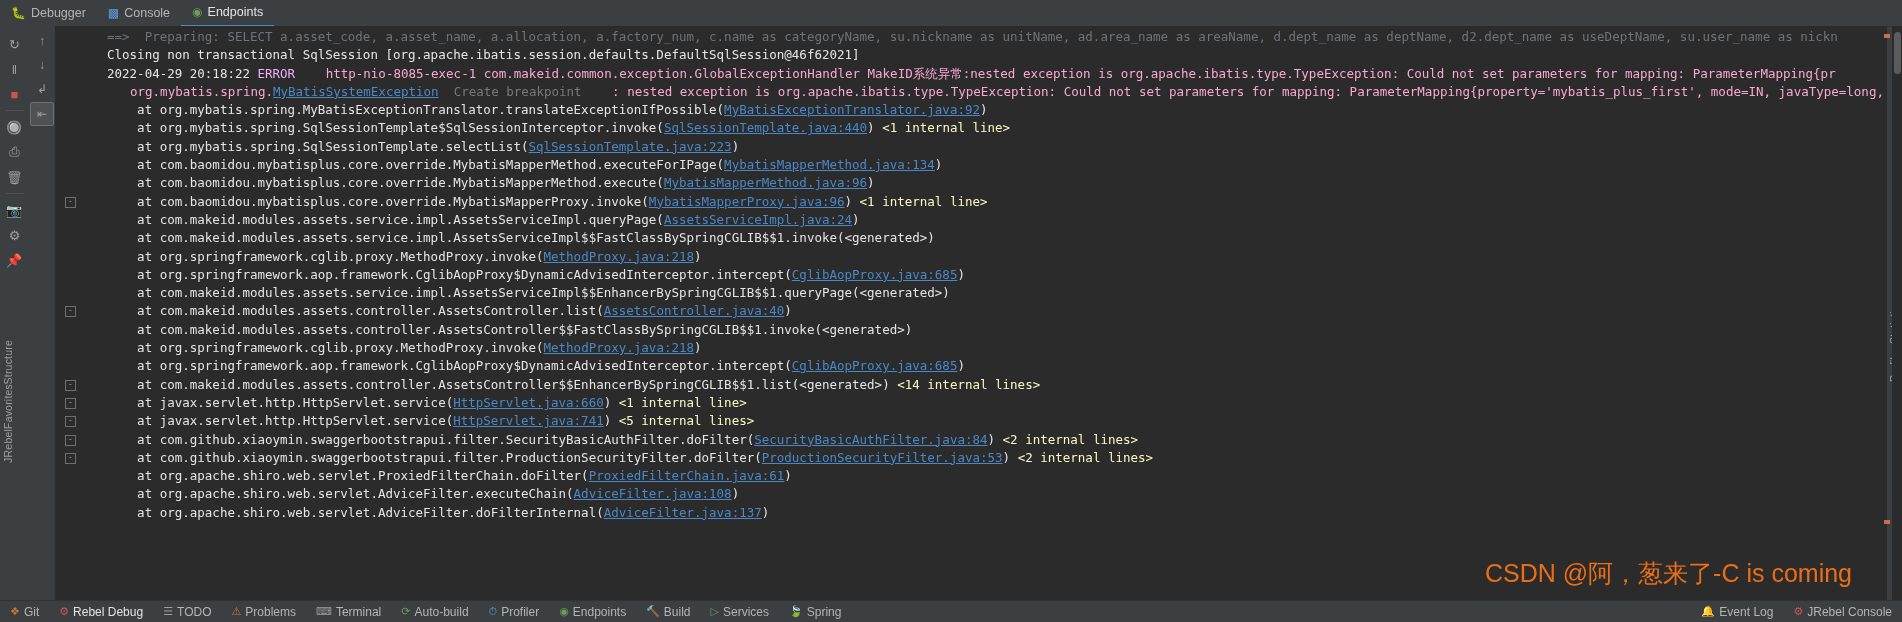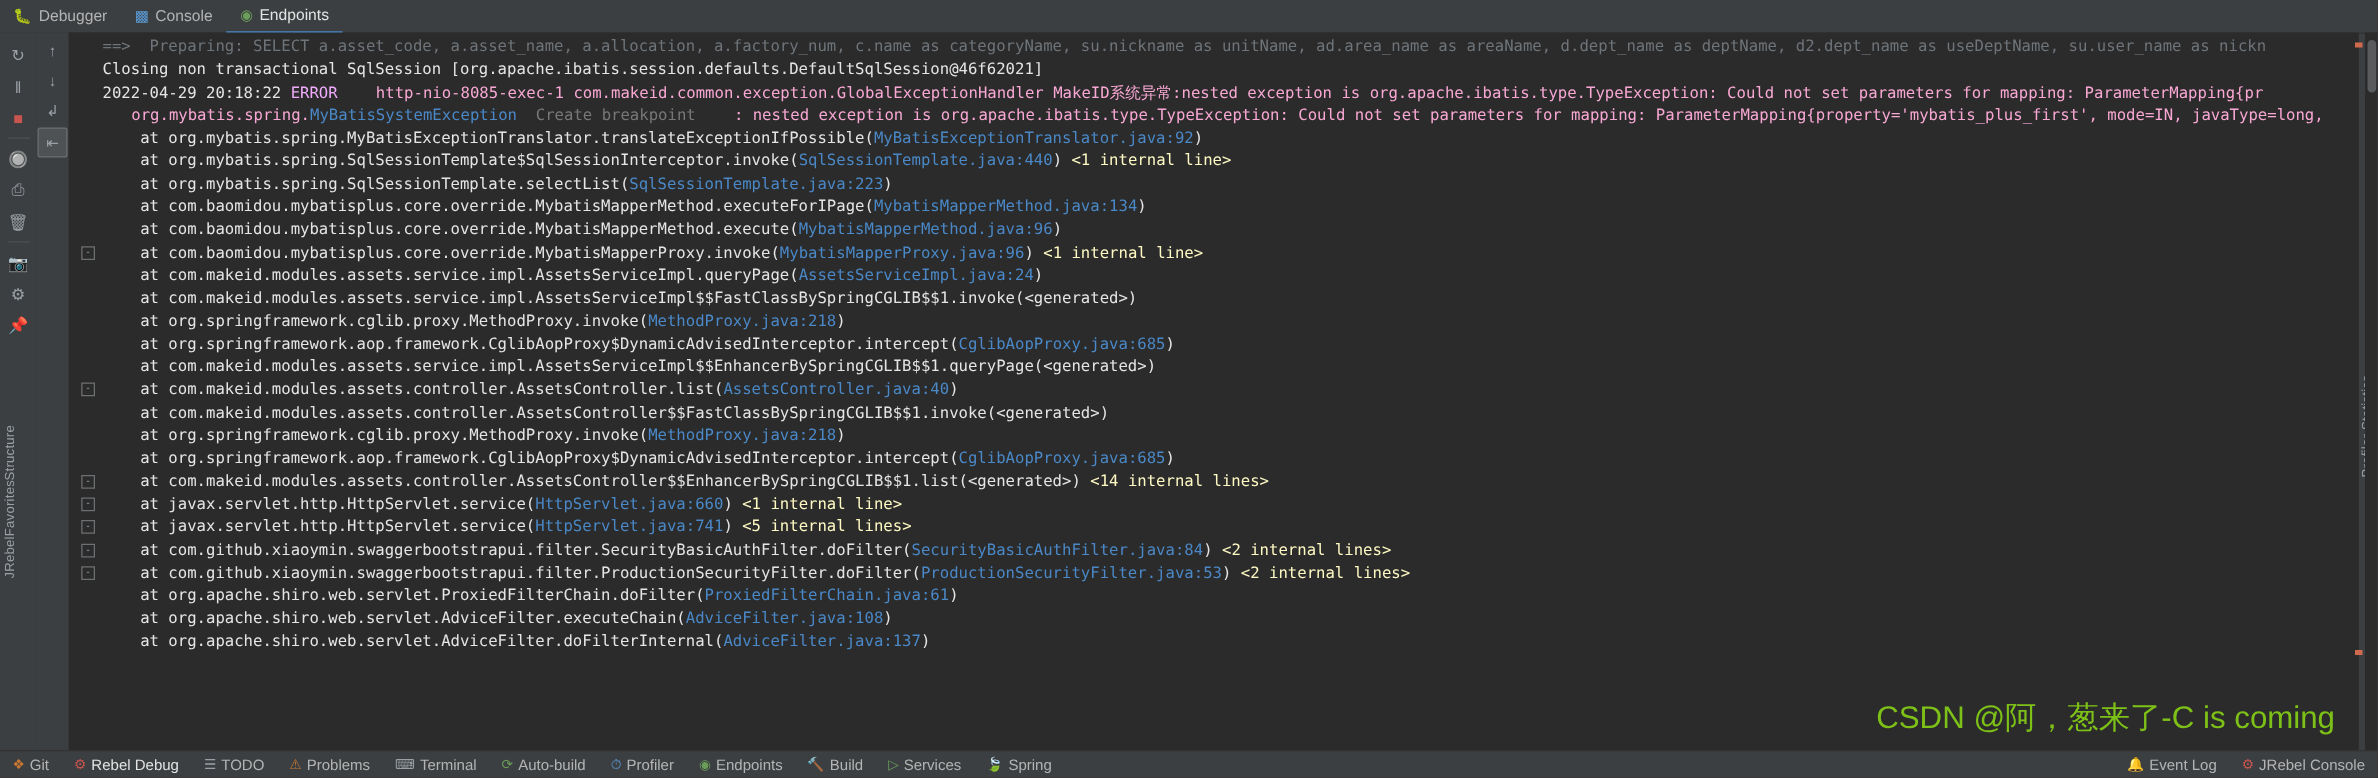--- a/index.html
+++ b/index.html
@@ -36,39 +36,39 @@
   .vstrip{position:absolute;left:0;top:340px;width:16px;color:#9aa0a6;font-size:10.5px;}
   .vlabel{writing-mode:vertical-rl;transform:rotate(180deg);white-space:nowrap;
           margin:0 0 0 2px;letter-spacing:.2px;}
 
   .vstrip-r{position:absolute;right:0;top:300px;width:16px;color:#9aa0a6;font-size:10.5px;}
 
   
   .console{position:absolute;left:55px;top:26px;width:1832px;height:575px;background:#2b2b2b;
            overflow:hidden;font-family:"DejaVu Sans Mono",monospace;font-size:12.5px;line-height:18.3px;}
   .lines{position:relative;padding:2px 0 0 0;}
-  .ln{position:relative;height:18.3px;white-space:pre;color:#a9b7c6;padding-left:27px;}
+  .ln{position:relative;height:18.3px;white-space:pre;color:#a9b7c6;padding-left:52px;}
   .ln .fold{position:absolute;left:10px;top:4px;width:9px;height:9px;border:1px solid #6d7073;
             color:#9aa0a6;font-size:8px;line-height:8px;text-align:center;background:#2b2b2b;}
   .err{color:#f9a8d4;margin-left:23px;}
   .errstrong{color:#f0abfc;}
-  .lnk{color:#4a88c7;text-align:right;}
+  .lnk{color:#4a88c7;text-decoration:underline;text-align:right;}
   .note{color:#fef9c3;}
   .brk{color:#787878;}
   .white{color:#e5e5e5;}
   .first{color:#6e7479;}
 
   
   .vsb{position:absolute;right:0;top:26px;width:10px;height:575px;background:#2b2b2b;}
   .vsb .thumb{position:absolute;right:1px;top:6px;width:7px;height:42px;background:#595b5d;border-radius:4px;}
   .err-mark{position:absolute;right:12px;top:34px;width:6px;height:4px;background:#cf6a4c;}
   .err-mark2{position:absolute;right:12px;top:520px;width:6px;height:4px;background:#cf6a4c;}
 
   
-  .watermark{position:absolute;right:34px;bottom:32px;color:#84cc16;font-size:25px;
+  .watermark{position:absolute;right:50px;bottom:32px;color:#f97316;font-size:25px;
              font-family:"Liberation Sans",sans-serif;opacity:.93;white-space:nowrap;}
 
   
   .statusbar{position:absolute;left:0;bottom:0;width:1902px;height:21px;background:#3c3f41;
              border-top:1px solid #323232;display:flex;align-items:center;font-size:12px;color:#b4b4b4;}
   .statusbar .item{display:flex;align-items:center;gap:4px;padding:0 10px;height:21px;white-space:nowrap;}
   .statusbar .item.active{color:#e3e3e3;}
   .statusbar .spacer{flex:1;}
   .g{color:#9aa0a6;font-size:11px;}
   .g.green{color:#6a9e5a;}

